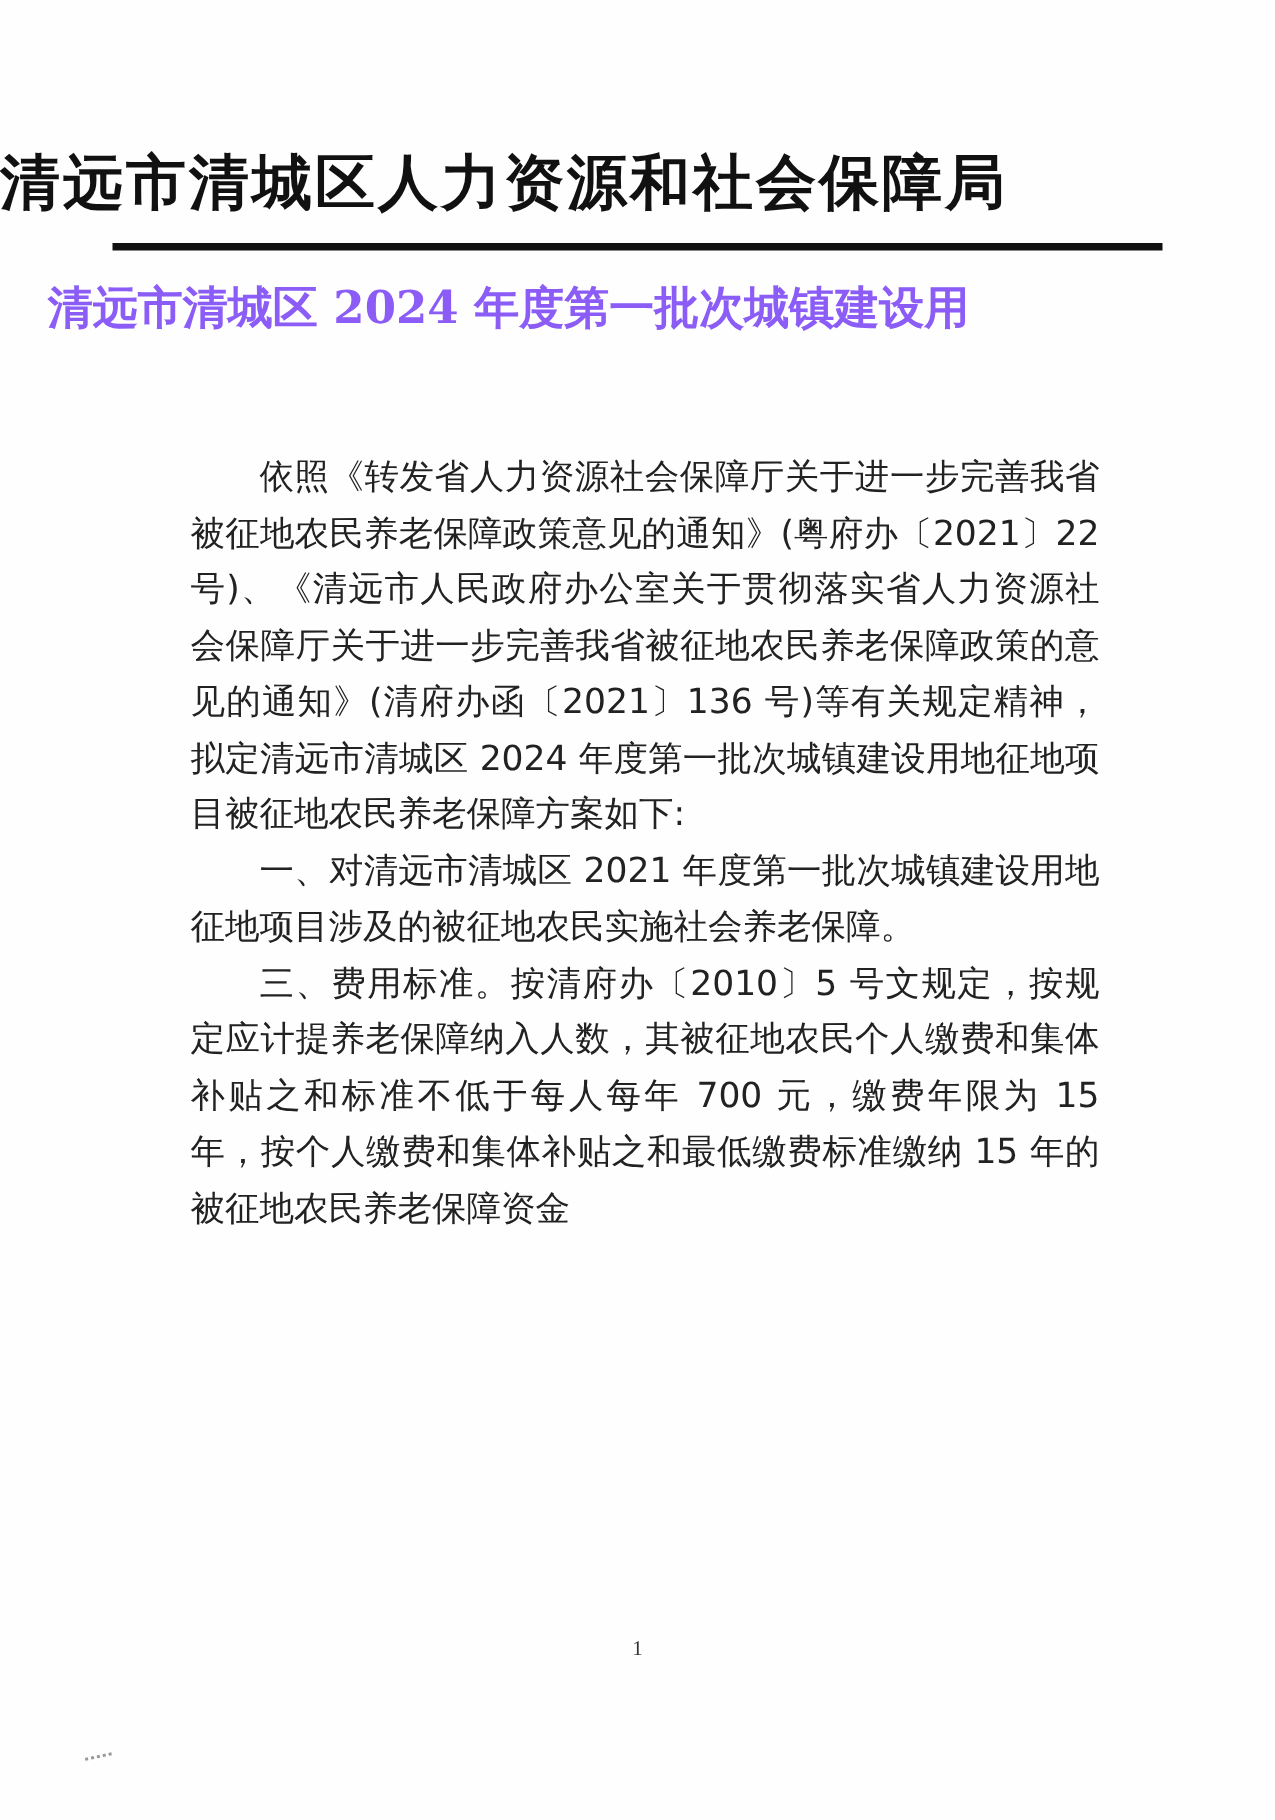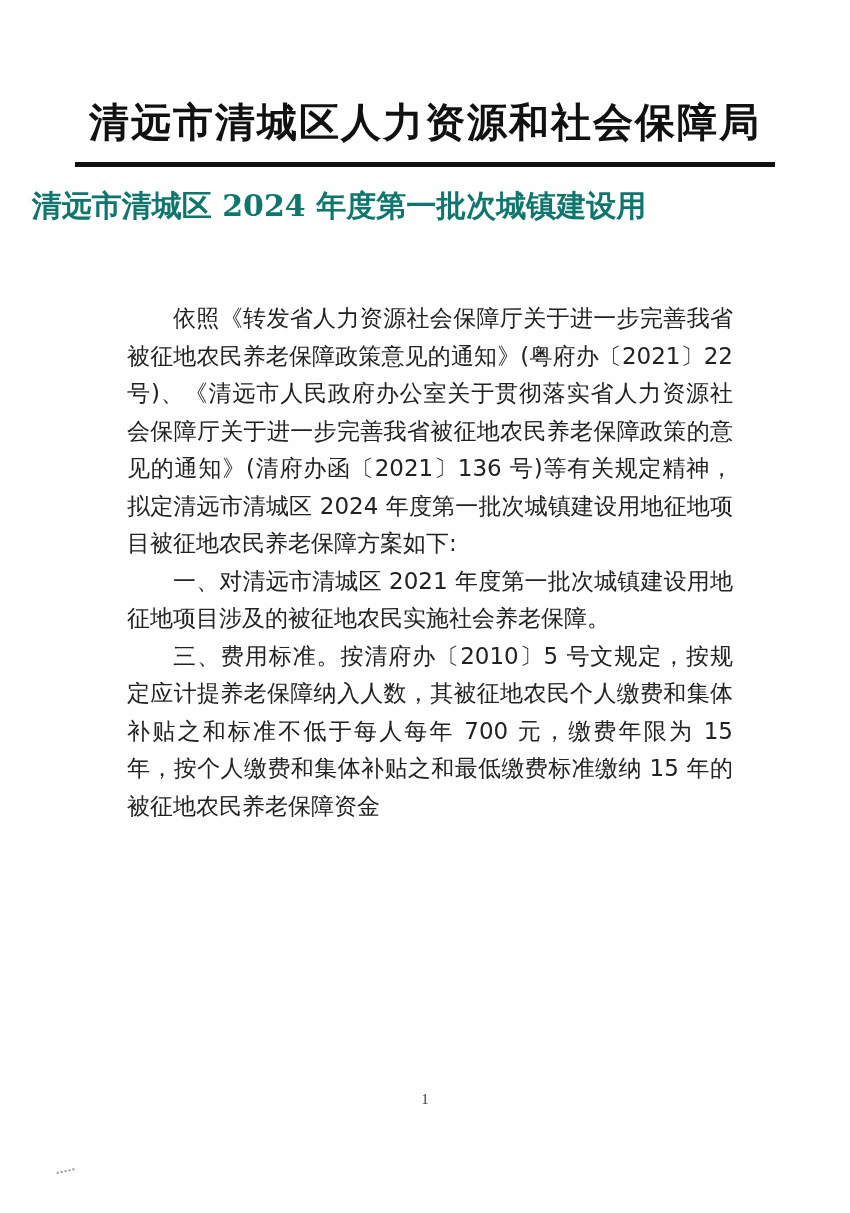--- a/index.html
+++ b/index.html
@@ -1,24 +1,24 @@
 <!DOCTYPE html>
 <html><head>
 <meta charset="utf-8">
 <style>
   html, body { margin: 0; padding: 0; background: #ffffff; }
   body { width: 850px; height: 1213px; position: relative; overflow: hidden;
          font-family: "DejaVu Serif", "Liberation Serif", serif; color: #1a1a1a; }
   .page { position: absolute; left: 0; top: 0; width: 850px; height: 1213px; background: #fefefe; }
-  .header-title { position: absolute; left: 0; width: 850px; top: 96px; text-align: center;
+  .header-title { position: absolute; left: 0; width: 850px; top: 96px; text-align: left;
     font-family: "DejaVu Serif", serif; font-weight: bold; font-size: 40px; letter-spacing: 2px;
     color: #111; line-height: 52px; }
   .header-rule { position: absolute; left: 75px; width: 700px; top: 162px; height: 5px; background: #111; }
   .doc-title { position: absolute; left: 0; width: 678px; top: 186px; text-align: center;
-    font-family: "DejaVu Serif", serif; font-weight: bold; font-size: 30px; line-height: 40px; color: #0f766e; }
+    font-family: "DejaVu Serif", serif; font-weight: bold; font-size: 30px; line-height: 40px; color: #8b5cf6; }
   .doc-title .line { display: block; }
   .body { position: absolute; left: 127px; width: 606px; top: 300px; font-family: "DejaVu Sans", sans-serif;
     font-size: 23px; line-height: 37.5px; color: #222; text-align: justify; text-align-last: left; }
   .body p { margin: 0; text-indent: 2em; }
   .page-num { position: absolute; left: 0; width: 850px; top: 1092px; text-align: center;
     font-family: "Liberation Serif", serif; font-size: 14px; color: #333; }
   .scan-mark { position: absolute; left: 57px; top: 1170px; width: 18px; height: 4px;
     border-top: 2px dotted #555; transform: rotate(-12deg); opacity: .6; }
 </style>
 </head>

